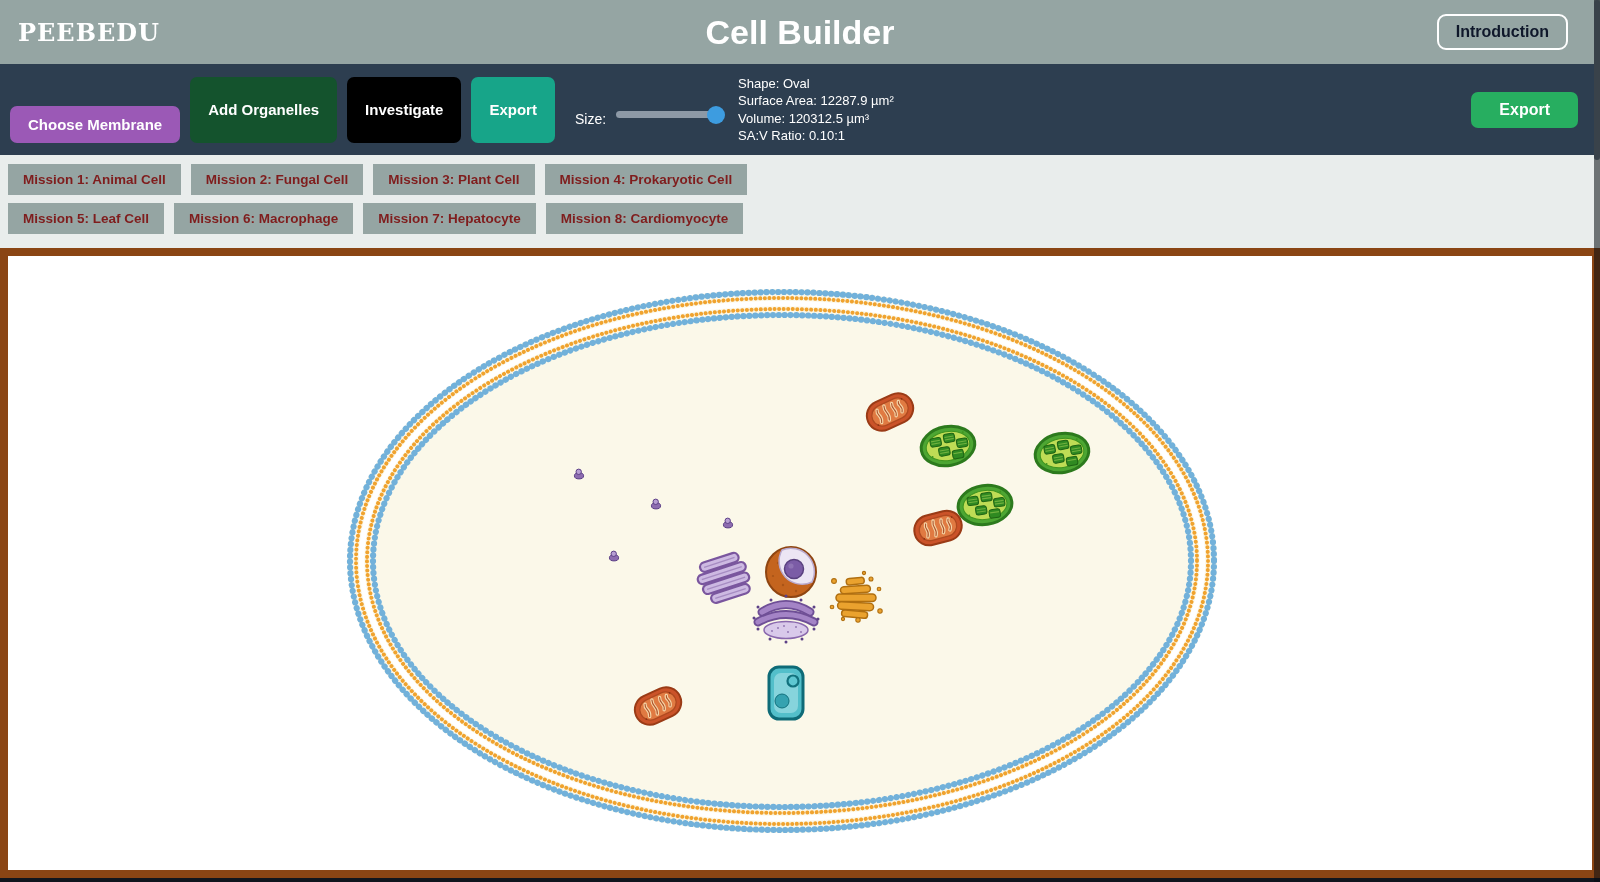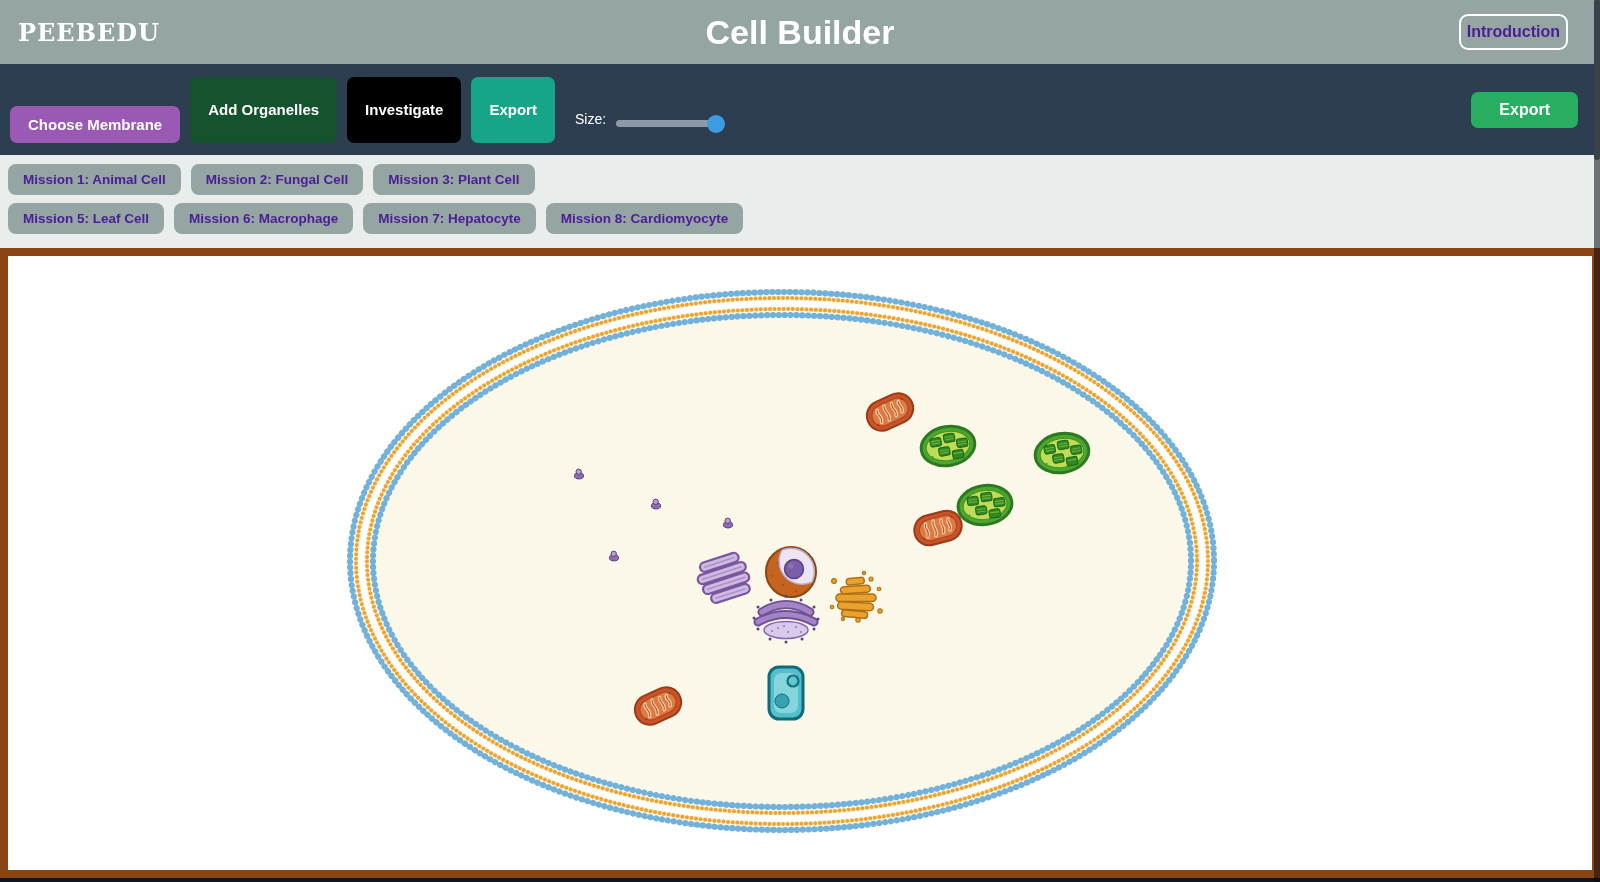--- a/index.html
+++ b/index.html
@@ -7,46 +7,46 @@
   body { font-family:"Liberation Sans","DejaVu Sans",sans-serif; background:#10151d; }
   .page { position:relative; width:1600px; height:882px; background:#10151d; overflow:hidden; }
 
   
   .header { position:absolute; left:0; top:0; width:1600px; height:64px;
             background:#95a5a3; display:flex; align-items:center; padding:0 18px;gap:40px; }
   .logo { font-family:"DejaVu Serif","Liberation Serif",serif; font-weight:900;
           font-size:24px; color:#ffffff; letter-spacing:1px; }
   .title { position:absolute; left:0; right:0; text-align:center; color:#ffffff;
            font-size:34px; font-weight:700; pointer-events:none; }
-  .intro-btn { margin-left:auto; margin-right:14px; background:transparent; color:#4c1d95;
-               border:2px solid #ffffff; border-radius:9px; padding:7px 6px;
+  .intro-btn { margin-left:auto; margin-right:14px; background:transparent; color:#0f172a;
+               border:2px solid #ffffff; border-radius:9px; padding:7px 17px;
                font-size:16px; font-weight:600; cursor:pointer; z-index:2; }
 
   
   .toolbar { position:absolute; left:0; top:64px; width:1600px; height:91px;
              background:#2d3e50; display:flex; align-items:center; padding:0 10px; }
   .mode-buttons { display:flex; gap:10px; }
   .mode-btn { border:none; border-radius:7px; color:#ffffff; font-weight:700;
               font-size:15px; padding:10px 18px; cursor:pointer; font-family:inherit; }
-  .size-group { display:flex; align-items:flex-end; margin-left:20px;margin-top:19px; }
+  .size-group { display:flex; align-items:flex-start; margin-left:20px;margin-top:19px; }
   .size-label { color:#ffffff; font-size:14px; margin-right:10px; }
   .slider { position:relative; width:100px; height:7px; background:#8d99a6;
             border-radius:4px; cursor:pointer; }
   .slider-thumb { position:absolute; top:50%; transform:translate(50%,-50%);
                   width:18px; height:18px; border-radius:50%; background:#3d9ce0; }
   .stats { margin-left:22px; color:#ffffff; font-size:13px; line-height:17.5px; }
   .export-btn { margin-left:auto; margin-right:12px; background:#27ae60; border:none;
                 border-radius:7px; color:#ffffff; font-size:16px; font-weight:700;
                 padding:9px 28px; cursor:pointer; font-family:inherit; }
 
   
   .missions { position:absolute; left:0; top:155px; width:1600px; height:93px;
               background:#e9edec; padding:9px 0 0 8px; }
   .mission-row { display:flex; gap:10px; margin-bottom:8px; }
-  .mission-btn { background:#95a5a3; border:none; border-radius:8px; color:#4c1d95;
+  .mission-btn { background:#95a5a3; border:none; border-radius:0; color:#7f1d1d;
                  font-size:13.5px; font-weight:700; padding:8px 15px; cursor:pointer;
                  font-family:inherit; }
 
   
   .canvas { position:absolute; left:0; top:248px; width:1600px; height:630px;
             background:#ffffff; border:8px solid #8a4514; }
   .canvas svg { display:block; }
 
   
   .scrollbar { position:absolute; right:0; top:0; width:6px; height:882px;
@@ -71,28 +71,35 @@
         <button class="mode-btn" style="background: #14532d;">Add Organelles</button>
         <button class="mode-btn" style="background: #000000;">Investigate</button>
         <button class="mode-btn" style="background: rgb(23, 165, 137);">Export</button>
       </div>
     <div class="size-group">
       <span class="size-label">Size:</span>
       <div class="slider">
         <div class="slider-thumb" id="size-thumb" style="right: 0%;"></div>
       </div>
     </div>
+    <div class="stats">
+        <div>Shape: Oval</div>
+        <div>Surface Area: 12287.9 µm²</div>
+        <div>Volume: 120312.5 µm³</div>
+        <div>SA:V Ratio: 0.10:1</div>
+      </div>
     <button class="export-btn">Export</button>
   </div>
 
   <div class="missions">
     <div class="mission-row">
         <button class="mission-btn">Mission 1: Animal Cell</button>
         <button class="mission-btn">Mission 2: Fungal Cell</button>
         <button class="mission-btn">Mission 3: Plant Cell</button>
+        <button class="mission-btn">Mission 4: Prokaryotic Cell</button>
       </div>
     <div class="mission-row">
         <button class="mission-btn">Mission 5: Leaf Cell</button>
         <button class="mission-btn">Mission 6: Macrophage</button>
         <button class="mission-btn">Mission 7: Hepatocyte</button>
         <button class="mission-btn">Mission 8: Cardiomyocyte</button>
       </div>
   </div>
 
   <div class="canvas">

